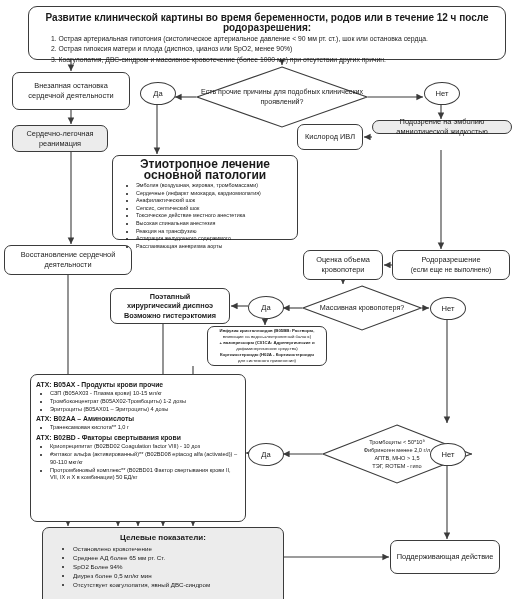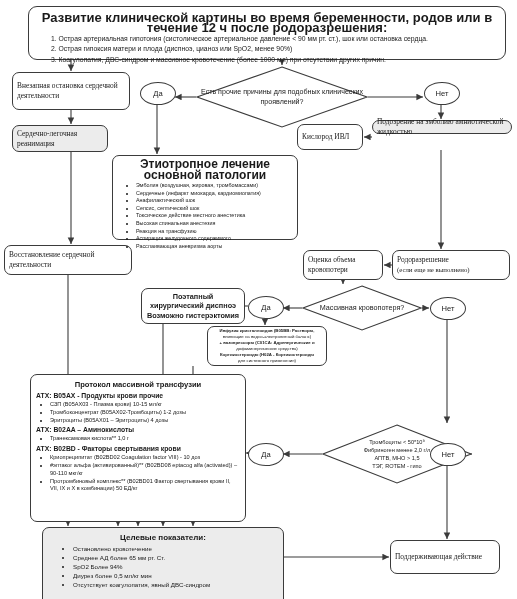--- a/index.html
+++ b/index.html
@@ -11,43 +11,43 @@
     position:relative;
     overflow:hidden;
   }
   #canvas{position:absolute;left:0;top:0;width:517px;height:599px;}
   svg.wires{position:absolute;left:0;top:0;width:517px;height:599px;pointer-events:none;}
 
   .node{position:absolute;box-sizing:border-box;border:1.1px solid #3b3b3b;
         background:#fff;border-radius:7px;display:flex;flex-direction:column;
         justify-content:center;}
   .node.shaded{background:#ececec;}
-  .ctr{text-align:left;font-family:Liberation Serif, serif;}
+  .ctr{text-align:center;}
 
   
   #banner{left:28px;top:6px;width:478px;height:54px;border-radius:9px;padding:4px 6px 4px 6px;
           justify-content:flex-start;}
-  #banner .hd{font-size:13px;font-weight:bold;text-align:center;line-height:10px;margin-top:2px;}
+  #banner .hd{font-size:10px;font-weight:bold;text-align:center;line-height:10px;margin-top:2px;}
   #banner ol{margin:1px 0 0 0;padding:0;list-style:none;}
   #banner li{font-size:6.8px;line-height:10.4px;padding-left:16px;}
 
   
   .b-sm{font-size:7.4px;line-height:9.6px;padding:2px 4px;}
 
   #n-arrest{left:12px;top:72px;width:118px;height:38px;}
   #n-cpr{left:12px;top:125px;width:96px;height:27px;}
   #n-restore{left:4px;top:245px;width:128px;height:30px;}
 
   #n-oxygen{left:297px;top:124px;width:66px;height:26px;}
   #n-suspect{left:372px;top:120px;width:140px;height:14px;}
 
   #n-delivery{left:392px;top:250px;width:118px;height:30px;}
   #n-assess{left:303px;top:250px;width:80px;height:30px;}
 
-  #n-hemostasis{left:110px;top:288px;width:104px;height:36px;margin-left:31px;}
+  #n-hemostasis{left:110px;top:288px;width:120px;height:36px;}
   #n-hemostasis .l{font-size:7.3px;font-weight:bold;line-height:9.6px;text-align:center;}
 
   #n-infusion{left:207px;top:326px;width:120px;height:40px;padding:2px 3px;}
   #n-infusion .ln{font-size:4.3px;line-height:5.9px;text-align:center;}
 
   #n-protocol{left:30px;top:374px;width:216px;height:148px;padding:4px 5px 3px 5px;
               justify-content:flex-start;}
   #n-protocol .hd{font-size:7.6px;font-weight:bold;text-align:center;line-height:11px;}
   #n-protocol .atc{font-size:6.8px;font-weight:bold;line-height:10px;margin-top:1px;}
   #n-protocol ul{margin:0;padding-left:14px;}
@@ -246,21 +246,20 @@
   <div class="node" id="n-infusion">
     <div class="ln" style="font-weight:bold;">Инфузия кристаллоидов (B05BB: Растворы,</div>
     <div class="ln">влияющие на водно-электролитный баланс)</div>
     <div class="ln" style="font-weight:bold;">+ вазопрессоры (C01CA: Адренергические и</div>
     <div class="ln">дофаминергические средства)</div>
     <div class="ln" style="font-weight:bold;">Кортикостероиды (H02A - Кортикостероиды</div>
     <div class="ln">для системного применения)</div>
   </div>
 
   <div class="node" id="n-protocol">
-    <div class="hd">Протокол массивной трансфузии</div>
 
     <div class="atc">АТХ: B05AX - Продукты крови прочие</div>
     <ul>
       <li>СЗП (B05AX03 - Плазма крови) 10-15 мл/кг</li>
       <li>Тромбоконцентрат  (B05AX02-Тромбоциты) 1-2 дозы</li>
       <li>Эритроциты (B05AX01 – Эритроциты) 4 дозы</li>
     </ul>
 
     <div class="atc">АТХ: B02AA – Аминокислоты</div>
     <ul>

